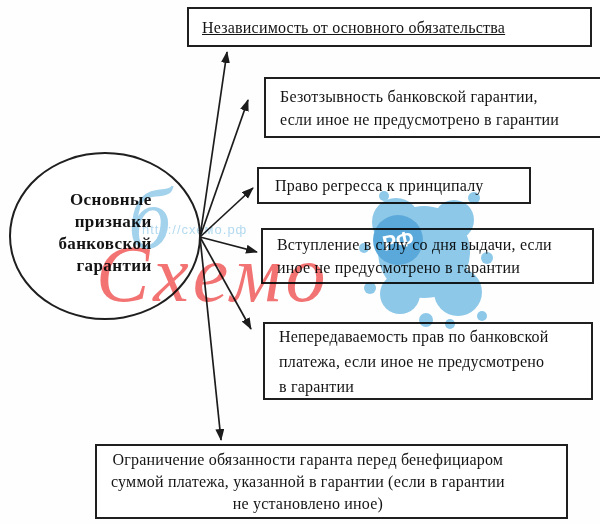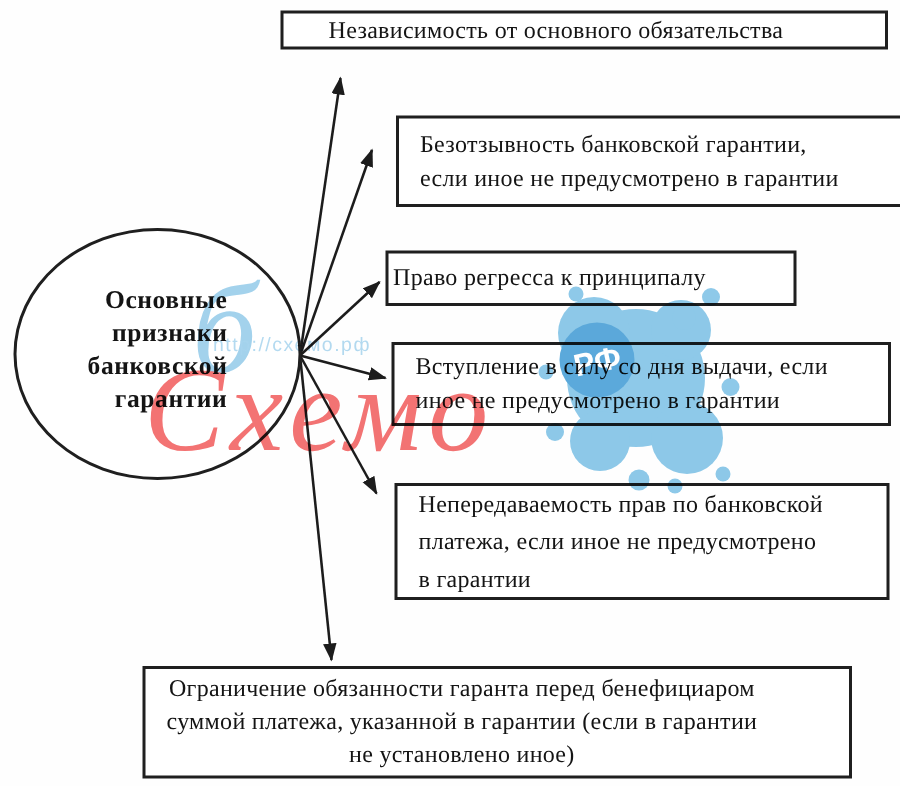--- a/index.html
+++ b/index.html
@@ -8,23 +8,23 @@
     font-family:"Liberation Serif","DejaVu Serif",serif;color:#141414;overflow:hidden;
   }
   
   .fbox{
     position:absolute;box-sizing:border-box;background:#fff;
     border:2px solid #1f1f1f;display:flex;align-items:center;
     font-size:16px;line-height:23px;letter-spacing:.2px;
     white-space:pre-line;
   }
   .fbox span{display:block;}
-  .b1{left:187px;top:7px;width:405px;height:26px;padding-left:30px;}
+  .b1{left:187px;top:7px;width:405px;height:40px;padding-left:13px;text-decoration:underline;}
   .b2{left:250px;top:77px;width:343px;height:61px;padding-left:14px;margin-left:14px;}
-  .b3{left:257px;top:167px;width:274px;height:37px;padding-left:3px;}
+  .b3{left:257px;top:167px;width:274px;height:37px;padding-left:16px;}
   .b4{left:261px;top:228px;width:333px;height:56px;padding-left:14px;}
   .b5{left:263px;top:322px;width:330px;height:78px;padding-left:14px;line-height:25px;}
   .b6{left:95px;top:444px;width:473px;height:75px;padding-left:14px;line-height:22px;text-align:center;}
   
   .ellipse{
     position:absolute;left:9px;top:152px;width:192px;height:168px;
     border:2px solid #1f1f1f;border-radius:50%;box-sizing:border-box;
     display:flex;align-items:center;justify-content:center;background:#fff;
   }
   .ellipse .lbl{

